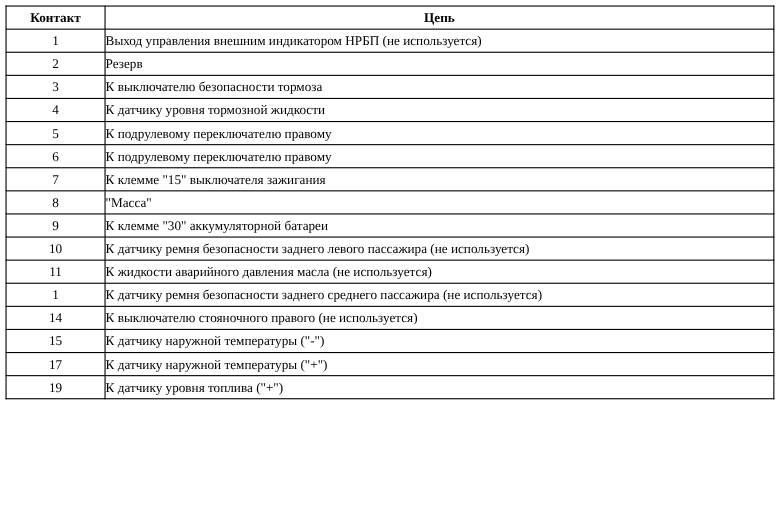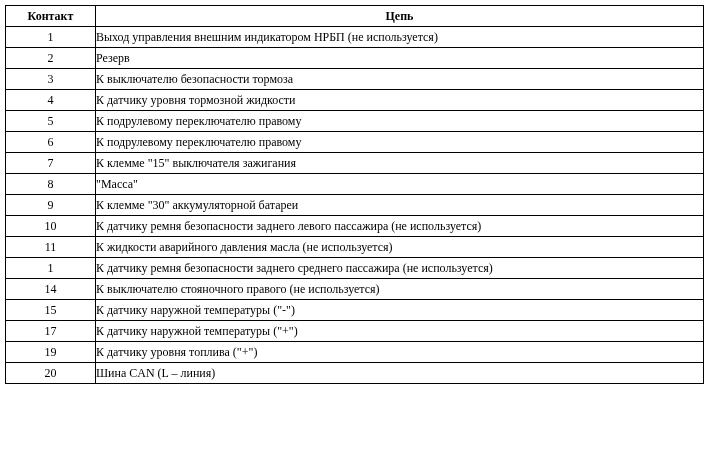--- a/index.html
+++ b/index.html
@@ -122,19 +122,15 @@
           <td class="circuit-cell">К датчику наружной температуры ("-")</td>
         </tr>
         <tr>
           <td class="contact-cell">17</td>
           <td class="circuit-cell">К датчику наружной температуры ("+")</td>
         </tr>
         <tr>
           <td class="contact-cell">19</td>
           <td class="circuit-cell">К датчику уровня топлива ("+")</td>
         </tr>
-        <tr>
-          <td class="contact-cell">20</td>
-          <td class="circuit-cell">Шина CAN (L – линия)</td>
-        </tr>
       </tbody>
   </table>
 </div>
 
 </body></html>

